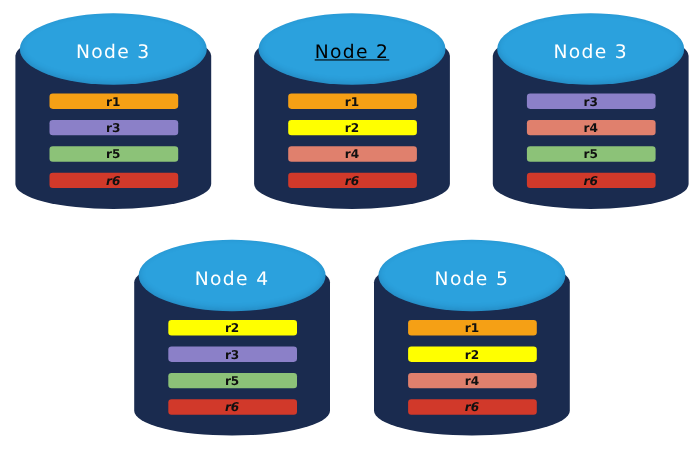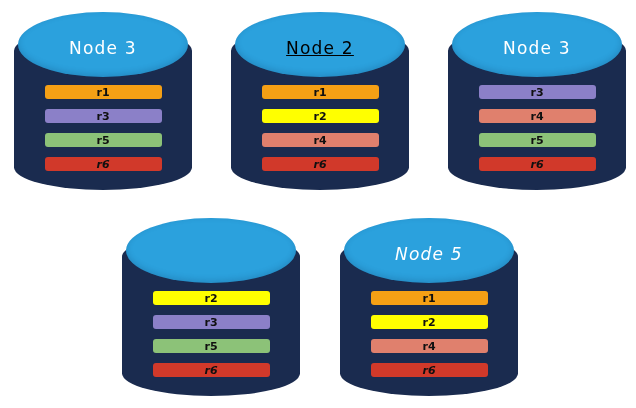--- a/index.html
+++ b/index.html
@@ -109,31 +109,32 @@
       <div class="replica-stack" style="top: 77px;">
         <div class="replica-bar" style="background: rgb(139, 128, 200); width: 117px;">r3</div>
         <div class="replica-bar" style="background: rgb(224, 128, 109); width: 117px;">r4</div>
         <div class="replica-bar" style="background: rgb(140, 194, 120); width: 117px;">r5</div>
         <div class="replica-bar" style="background: rgb(209, 57, 42); width: 117px;">r6</div>
       </div>
     </div>
     <div class="node" style="left: 122px; top: 214px; width: 178px; height: 182px;">
       <div class="cyl-body" style="top: 20px; height: 162px; background: rgb(26, 43, 79);"></div>
       <div class="cyl-top" style="top: 4px; height: 65px; background: rgb(43, 161, 221);"></div>
+      <div class="node-label" style="top: 30px; color: rgb(255, 255, 255);">Node 4</div>
       <div class="replica-stack" style="top: 77px;">
         <div class="replica-bar" style="background: rgb(255, 255, 0); width: 117px;">r2</div>
         <div class="replica-bar" style="background: rgb(139, 128, 200); width: 117px;">r3</div>
         <div class="replica-bar" style="background: rgb(140, 194, 120); width: 117px;">r5</div>
         <div class="replica-bar" style="background: rgb(209, 57, 42); width: 117px;">r6</div>
       </div>
     </div>
     <div class="node" style="left: 340px; top: 214px; width: 178px; height: 182px;">
       <div class="cyl-body" style="top: 20px; height: 162px; background: rgb(26, 43, 79);"></div>
       <div class="cyl-top" style="top: 4px; height: 65px; background: rgb(43, 161, 221);"></div>
-      <div class="node-label" style="top: 30px; color: rgb(255, 255, 255); font-style: italic;">Node 5</div>
+      <div class="node-label" style="top: 30px; color: rgb(255, 255, 255);">Node 5</div>
       <div class="replica-stack" style="top: 77px;">
         <div class="replica-bar" style="background: rgb(245, 160, 21); width: 117px;">r1</div>
         <div class="replica-bar" style="background: rgb(255, 255, 0); width: 117px;">r2</div>
         <div class="replica-bar" style="background: rgb(224, 128, 109); width: 117px;">r4</div>
         <div class="replica-bar" style="background: rgb(209, 57, 42); width: 117px;">r6</div>
       </div>
     </div>
   </div>
 
 </body></html>

